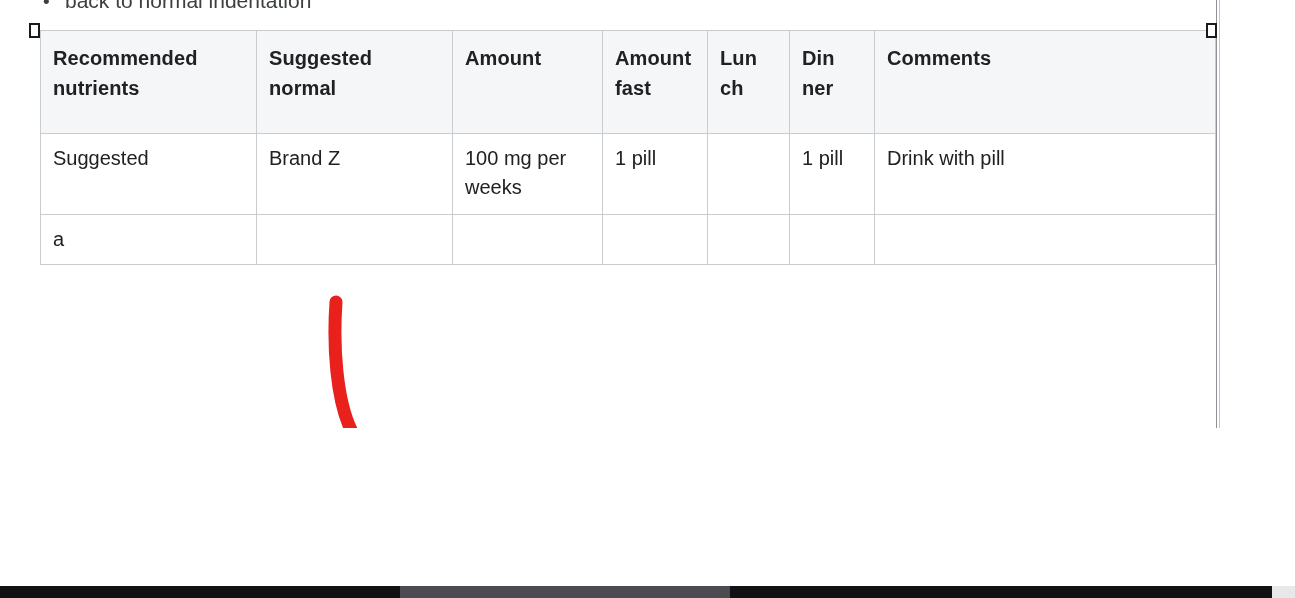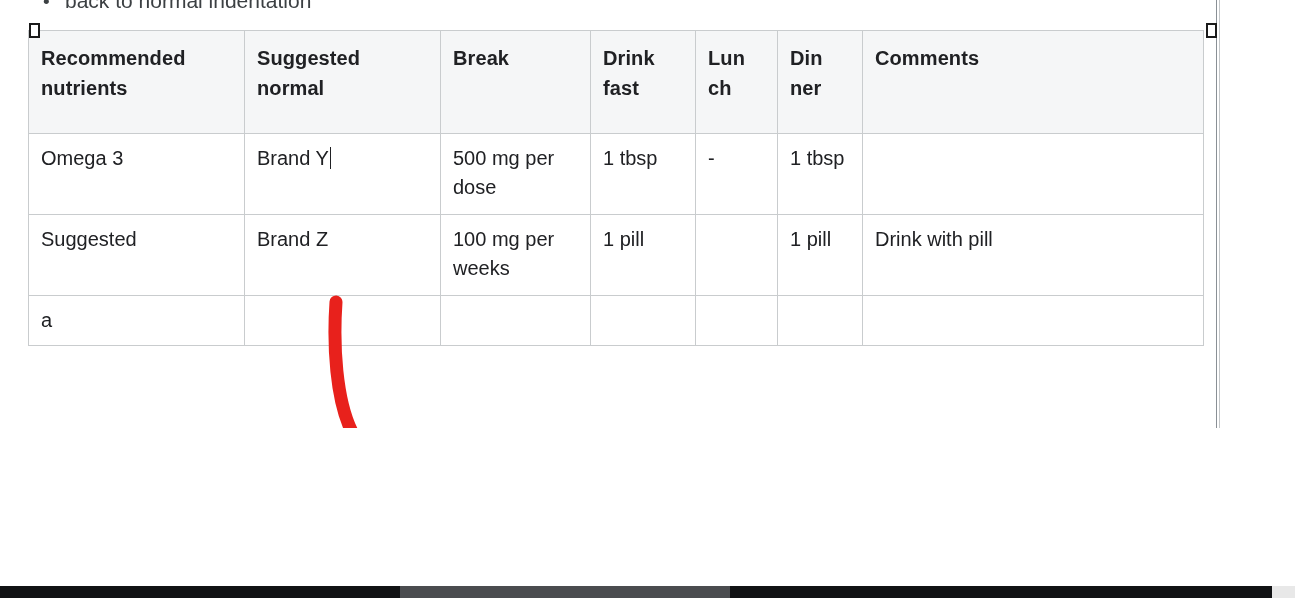--- a/index.html
+++ b/index.html
@@ -50,21 +50,21 @@
   }
   .cut-line .bullet {
     display: inline-block;
     width: 22px;
     font-size: 19px;
   }
 
   
   #doc-table {
     position: absolute;
-    left: 28px;
+    left: 40px;
     top: 30px;
     width: 1175px;
     border-collapse: collapse;
     table-layout: fixed;
     background: #5eead4;
   }
   #doc-table td, #doc-table th {
     border: 1px solid #c9ccce;
     vertical-align: top;
     padding: 10px 10px 10px 12px;
@@ -266,37 +266,28 @@
         <col class="c2">
         <col class="c3">
       <col class="c4">
         <col class="c5">
         <col class="c6">
     </colgroup>
     <thead>
       <tr>
         <th>Recommended nutrients</th>
         <th>Suggested normal</th>
-        <th>Break</th>
-        <th>Drink fast</th>
+        <th>Amount</th>
+        <th>Amount fast</th>
         <th>Lun ch</th>
         <th>Din ner</th>
         <th>Comments</th>
       </tr>
     </thead>
     <tbody>
-      <tr class="row-tall">
-        <td>Omega 3</td>
-        <td><span>Brand Y</span><span class="caret"></span></td>
-        <td>500 mg per dose</td>
-        <td>1 tbsp</td>
-        <td>-</td>
-        <td>1 tbsp</td>
-        <td></td>
-      </tr>
       <tr class="row-tall">
         <td>Suggested</td>
         <td>Brand Z</td>
         <td>100 mg per weeks</td>
         <td>1 pill</td>
         <td></td>
         <td>1 pill</td>
         <td>Drink with pill</td>
       </tr>
       <tr class="row-short">

